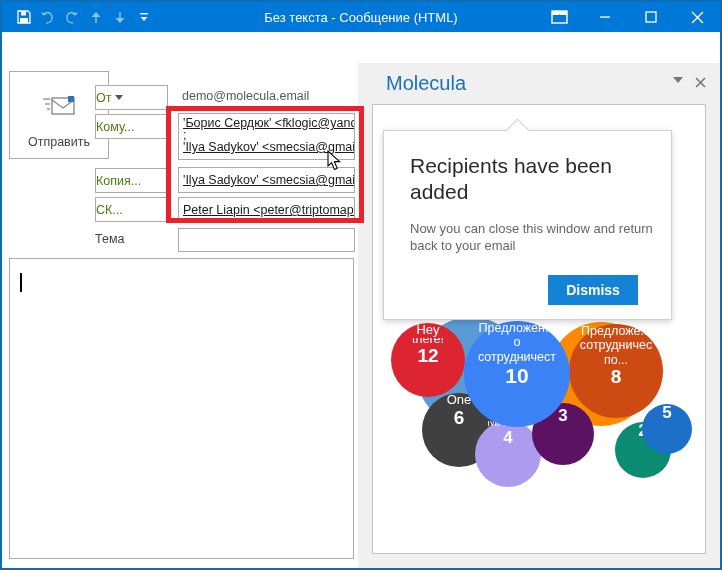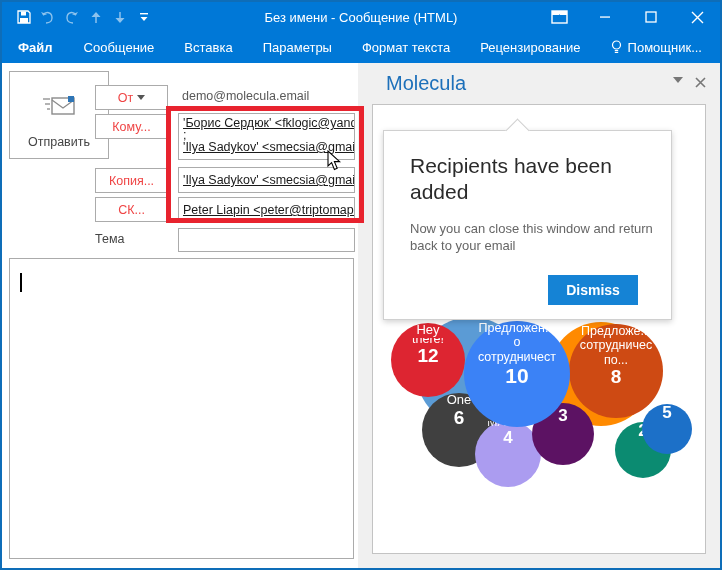--- a/index.html
+++ b/index.html
@@ -14,21 +14,21 @@
   .win-btn{width:46px;height:30px;display:flex;align-items:center;justify-content:center;color:#fff;}
   
   .tabstrip{position:absolute;left:0;top:30px;width:718px;height:31px;background:#0078d7;display:flex;align-items:center;color:#fff;font-size:13px;}
   .tab{padding:0 15px;height:31px;display:flex;align-items:center;gap:6px;white-space:nowrap;}
   .tab-file{padding:0 16px;font-weight:bold;}
   
   .main{position:absolute;left:0;top:61px;width:356px;height:506px;background:#fff;}
   .send-btn{position:absolute;left:7px;top:8px;width:100px;height:88px;background:#fff;border:1px solid #ababab;display:flex;flex-direction:column;align-items:center;justify-content:flex-end;padding-bottom:9px;box-sizing:border-box;}
   .send-btn .lbl{font-size:12.5px;color:#444;}
   .send-ico{margin-bottom:16px;}
-  .fbtn{position:absolute;left:93px;width:73px;height:25px;background:#fff;border:1px solid #ababab;box-sizing:border-box;display:flex;align-items:center;justify-content:center;font-size:12.5px;color:#ef4444;gap:4px;}
+  .fbtn{position:absolute;left:93px;width:73px;height:25px;background:#fff;border:1px solid #ababab;box-sizing:border-box;display:flex;align-items:center;font-size:12.5px;color:#4d7c0f;gap:4px;}
   .ffield{position:absolute;left:176px;width:177px;background:#fff;border:1px solid #ababab;box-sizing:border-box;font-size:12.5px;color:#1a1a1a;padding:2px 4px;overflow:hidden;}
   .addr{white-space:nowrap;text-decoration:underline;line-height:14px;}
   .from-val{position:absolute;left:180px;top:26px;font-size:12.5px;color:#595959;}
   .subj-lbl{position:absolute;left:93px;top:169px;font-size:12.5px;color:#444;}
   .body-box{position:absolute;left:7px;top:195px;width:345px;height:301px;background:#fff;border:1px solid #ababab;box-sizing:border-box;}
   .caret{position:absolute;left:10px;top:14px;width:1.5px;height:19px;background:#000;}
   
   .red-rect{position:absolute;left:164px;top:104px;width:198px;height:117px;border:5px solid #e8232e;box-sizing:border-box;z-index:60;pointer-events:none;}
   .cursor{position:absolute;left:325px;top:148px;z-index:70;pointer-events:none;}
   
@@ -88,21 +88,21 @@
             <path d="M1.5 7 L6 12 l4.5 -5 Z" fill="#fff"></path>
           </svg>
       </span>
       <span class="ico">
         <svg width="10" height="12" viewBox="0 0 10 12">
             <rect x="1" y="2" width="8" height="1.4" fill="#fff"></rect>
             <path d="M1.5 6 L5 10 L8.5 6 Z" fill="#fff"></path>
           </svg>
       </span>
     </div>
-    <div class="win-title">Без имени - Сообщение (HTML)</div>
+    <div class="win-title">Без текста - Сообщение (HTML)</div>
     <div class="win-ctrls">
       <span class="win-btn">
         <svg width="17" height="14" viewBox="0 0 17 14">
             <rect x="1" y="1" width="15" height="12" fill="none" stroke="#fff" stroke-width="1.4"></rect>
             <rect x="1" y="1" width="15" height="4" fill="#fff"></rect>
             <path d="M8.5 10 V5" stroke="#0078d7" stroke-width="1.4"></path>
             <path d="M6 7 L8.5 4.2 L11 7 Z" fill="#0078d7"></path>
           </svg>
       </span>
       <span class="win-btn">
@@ -116,37 +116,20 @@
           </svg>
       </span>
       <span class="win-btn">
         <svg width="13" height="13" viewBox="0 0 13 13">
             <path d="M1 1 L12 12 M12 1 L1 12" stroke="#fff" stroke-width="1.4"></path>
           </svg>
       </span>
     </div>
   </div>
 
-  <div class="tabstrip">
-    <div class="tab tab-file">Файл</div>
-    <div class="tab">Сообщение</div>
-    <div class="tab">Вставка</div>
-    <div class="tab">Параметры</div>
-    <div class="tab">Формат текста</div>
-    <div class="tab">Рецензирование</div>
-    <div class="tab">
-      <span>
-        <svg width="11" height="15" viewBox="0 0 11 15">
-            <circle cx="5.5" cy="5" r="4" fill="none" stroke="#fff" stroke-width="1.2"></circle>
-            <path d="M3.8 10.5 h3.4 M3.8 12.3 h3.4" stroke="#fff" stroke-width="1.2"></path>
-          </svg>
-      </span>
-      <span>Помощник...</span>
-    </div>
-  </div>
 
   <div class="main">
 
     <div class="send-btn">
       <span class="send-ico">
         <svg width="34" height="24" viewBox="0 0 34 24">
             <path d="M1 4 h7 M3 9 h5 M5 14 h3" stroke="#9a9a9a" stroke-width="1.4"></path>
             <rect x="10" y="3" width="22" height="16" fill="#fff" stroke="#8a8a8a" stroke-width="1.4"></rect>
             <path d="M10 5 l11 8 11-8" fill="none" stroke="#8a8a8a" stroke-width="1.2"></path>
             <rect x="26" y="1" width="6" height="6" fill="#2e75b6"></rect>

